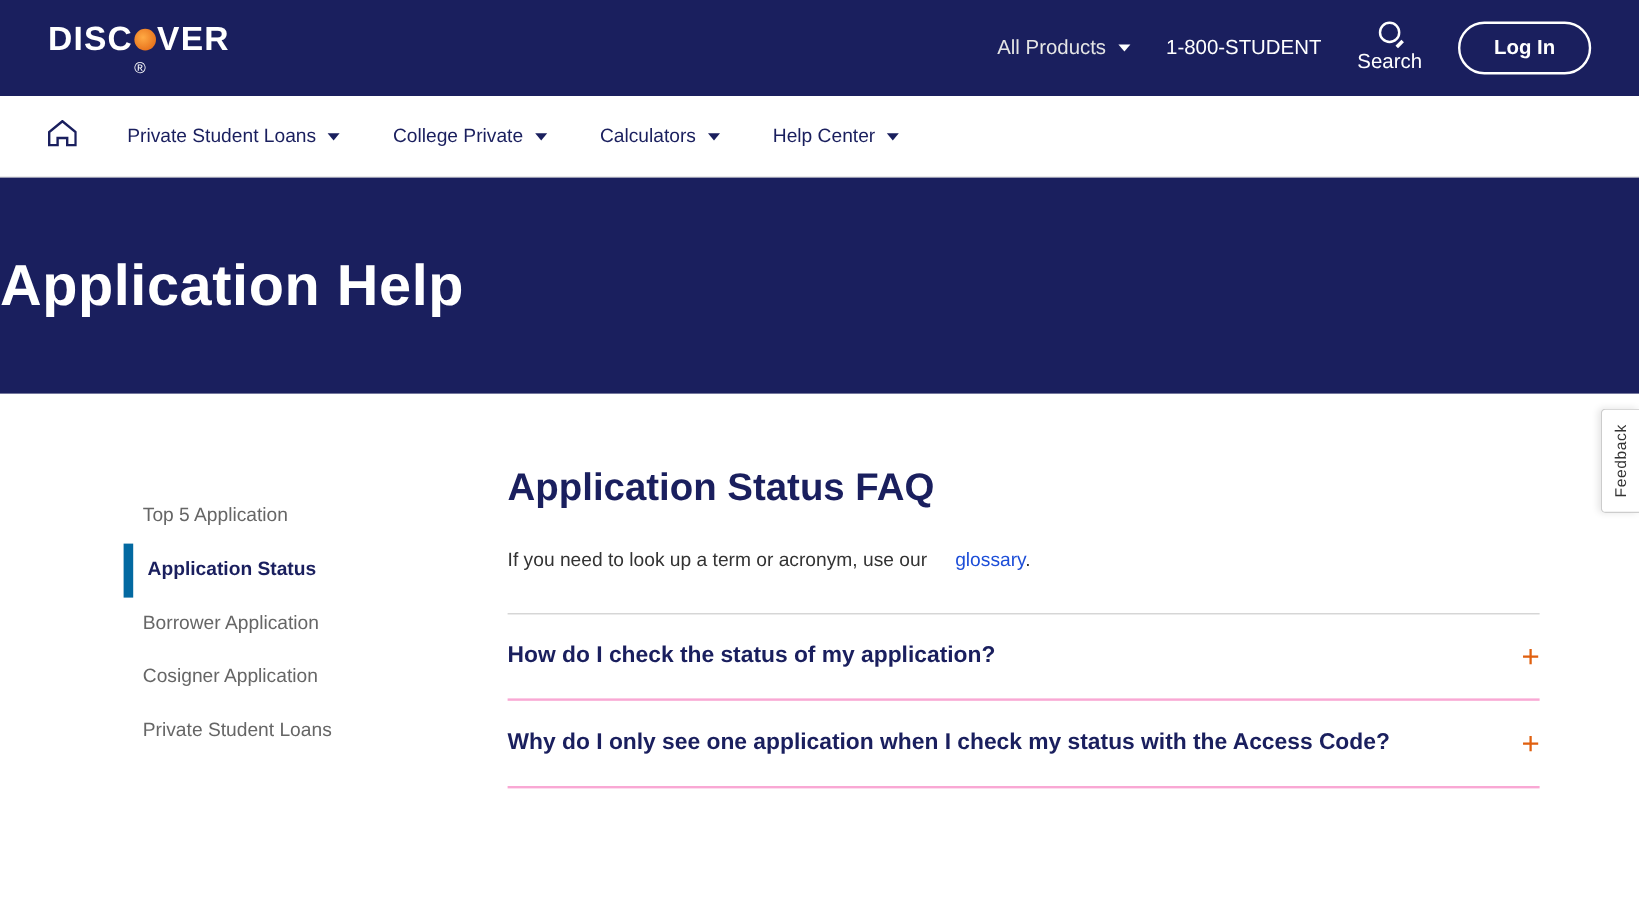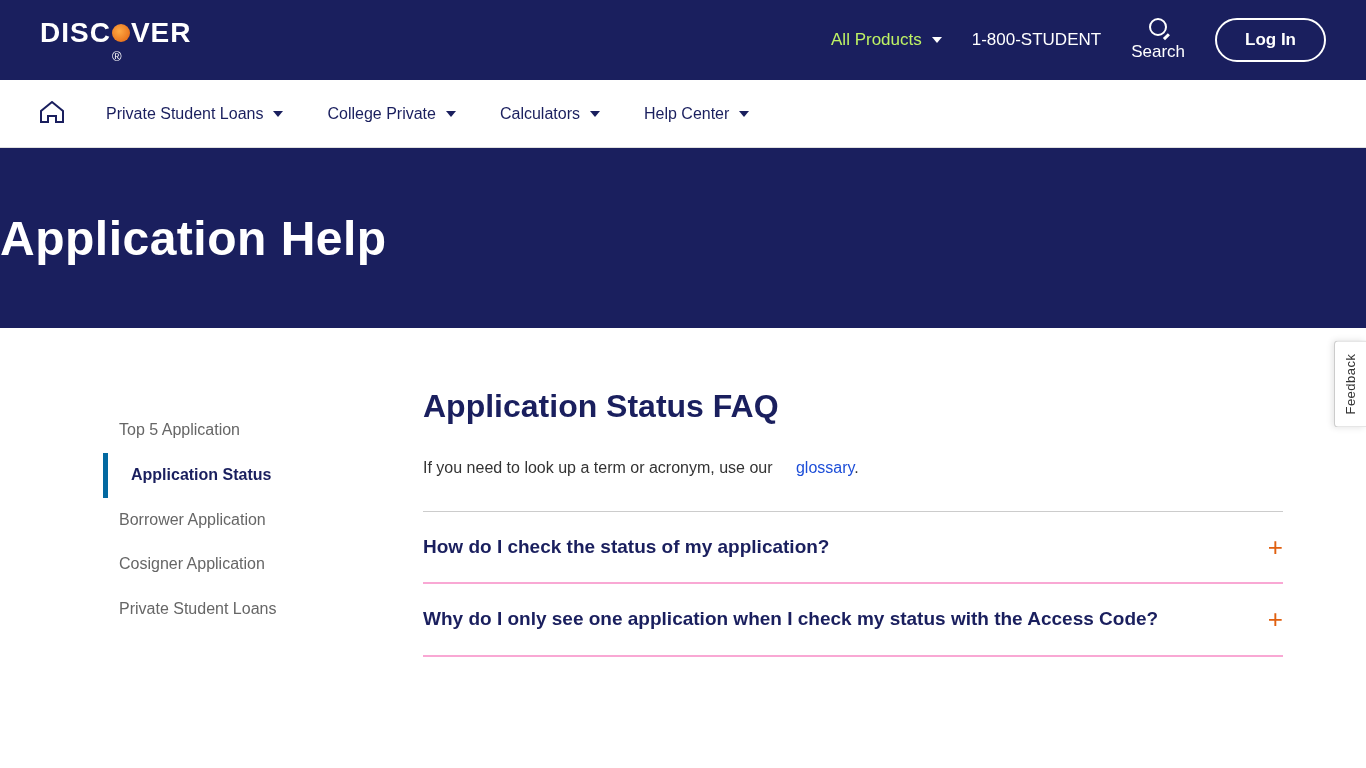--- a/index.html
+++ b/index.html
@@ -36,21 +36,21 @@
       vertical-align: middle;
       position: relative;
       top: -1px;
     }
     .top-nav-right {
       display: flex;
       align-items: center;
       gap: 30px;
     }
     .top-nav-link {
-      color: #bef264;
+      color: #e5e5e5;
       text-decoration: none;
       font-size: 17px;
       display: flex;
       align-items: center;
       gap: 6px;
       cursor: pointer;
     }
     .top-nav-phone {
       color: #fff;
       font-size: 17px;
@@ -169,22 +169,22 @@
       font-size: 16px;
       padding: 12px 0 12px 16px;
       cursor: pointer;
       text-decoration: none;
       display: block;
       line-height: 1.3;
     }
     .sidebar-item.active {
       color: #1a1f5e;
       font-weight: 600;
-      border-left: 5px solid #0369a1;
-      padding-left: 23px;
+      border-left: 8px solid #0369a1;
+      padding-left: 12px;
     }
 
     
     .content-area {
       flex: 1;
       padding-left: 60px;
     }
     .section-title {
       font-size: 32px;
       font-weight: 700;

